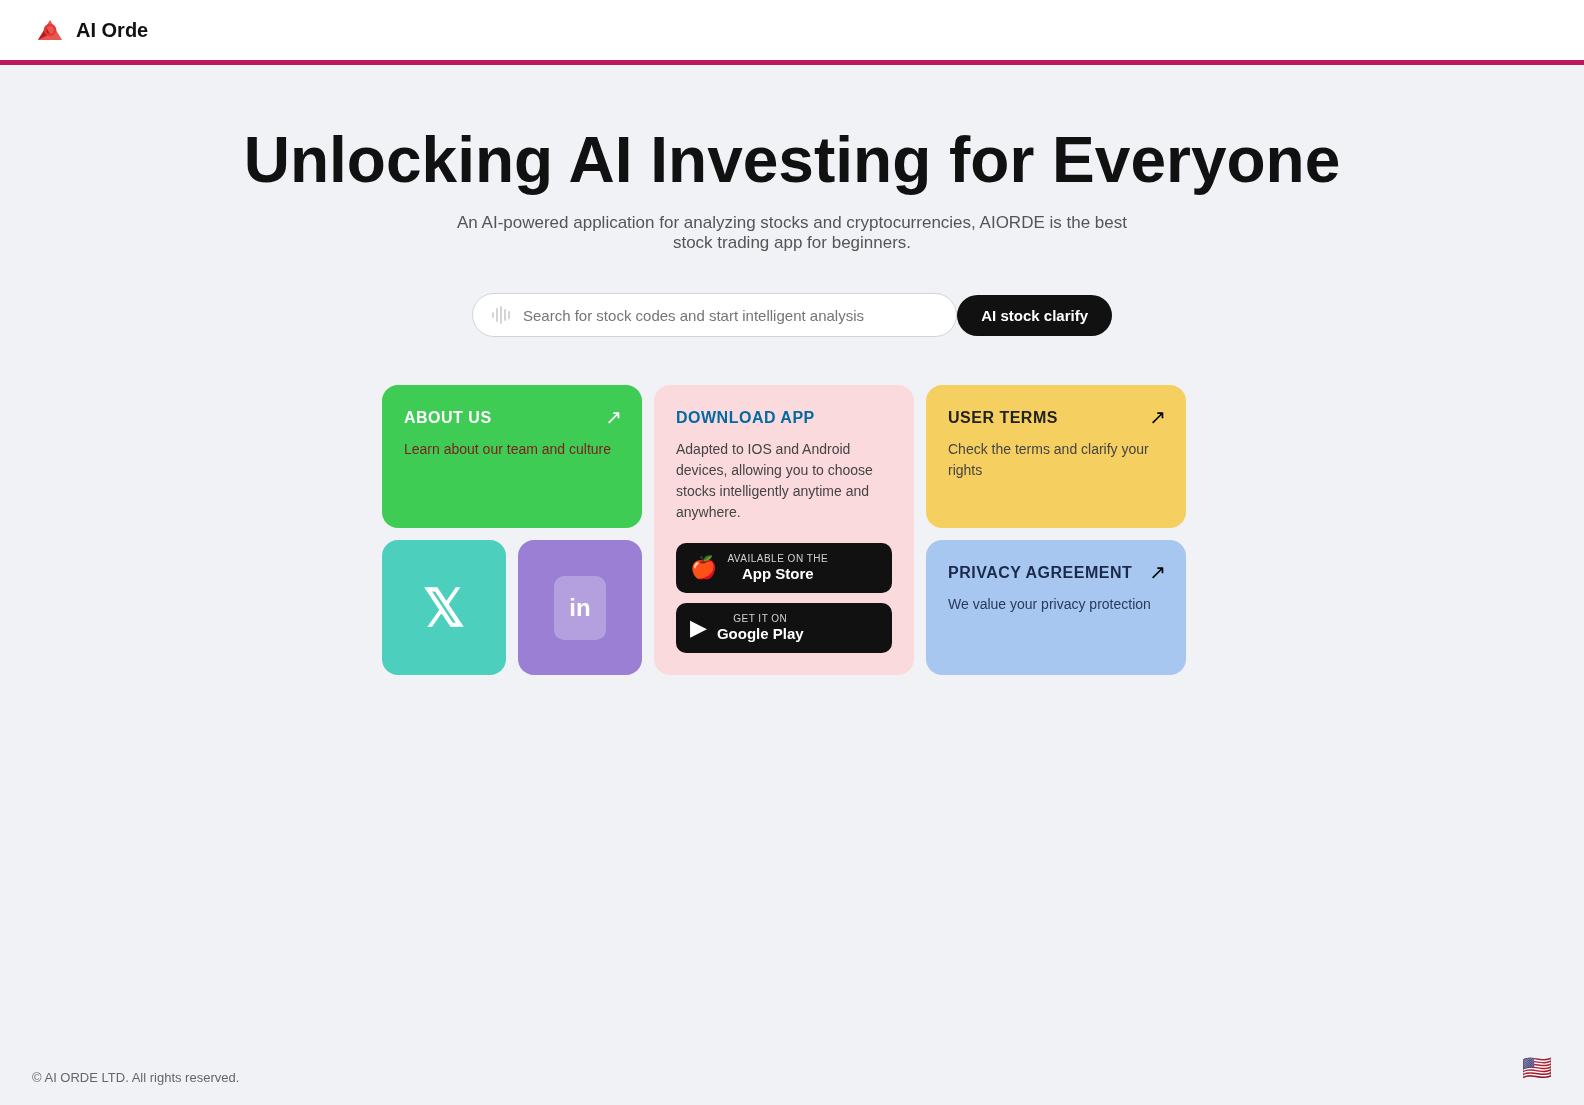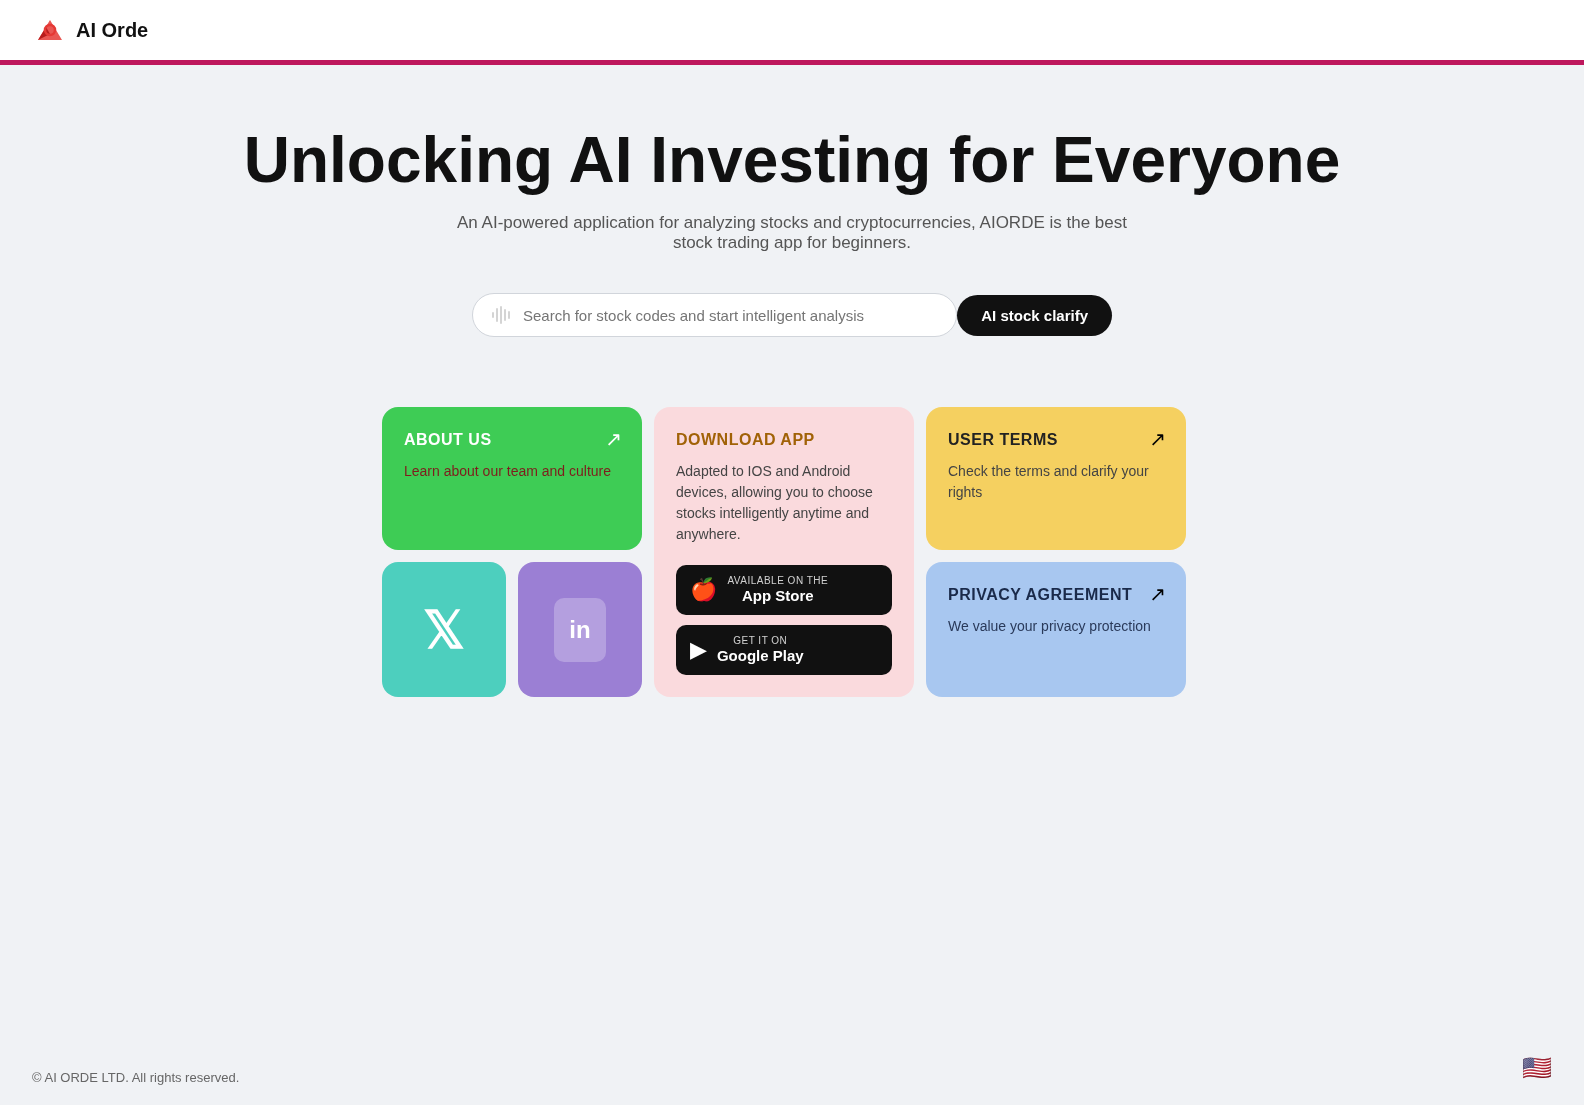--- a/index.html
+++ b/index.html
@@ -57,21 +57,21 @@
       color: #555;
       text-align: center;
       margin-bottom: 40px;
       max-width: 700px;
     }
 
     
     .search-row {
       display: flex;
       align-items: center;
-      margin-bottom: 70px;
+      margin-bottom: 48px;
       width: 100%;
       max-width: 640px;
     }
     .search-box {
       flex: 1;
       display: flex;
       align-items: center;
       background: #fff;
       border: 1.5px solid #d1d5db;
       border-radius: 30px;
@@ -138,21 +138,21 @@
     .card-about .card-desc { color: #7f1d1d; }
 
     
     .card-download {
       background: #fadadd;
       grid-column: 2;
       grid-row: 1 / 3;
       display: flex;
       flex-direction: column;
     }
-    .card-download .card-title { color: #a16207; }
+    .card-download .card-title { color: #0369a1; }
     .card-download .card-desc { color: #444; }
     .store-btns {
       margin-top: auto;
       padding-top: 20px;
       display: flex;
       flex-direction: column;
       gap: 10px;
     }
     .store-btn {
       background: #111;

